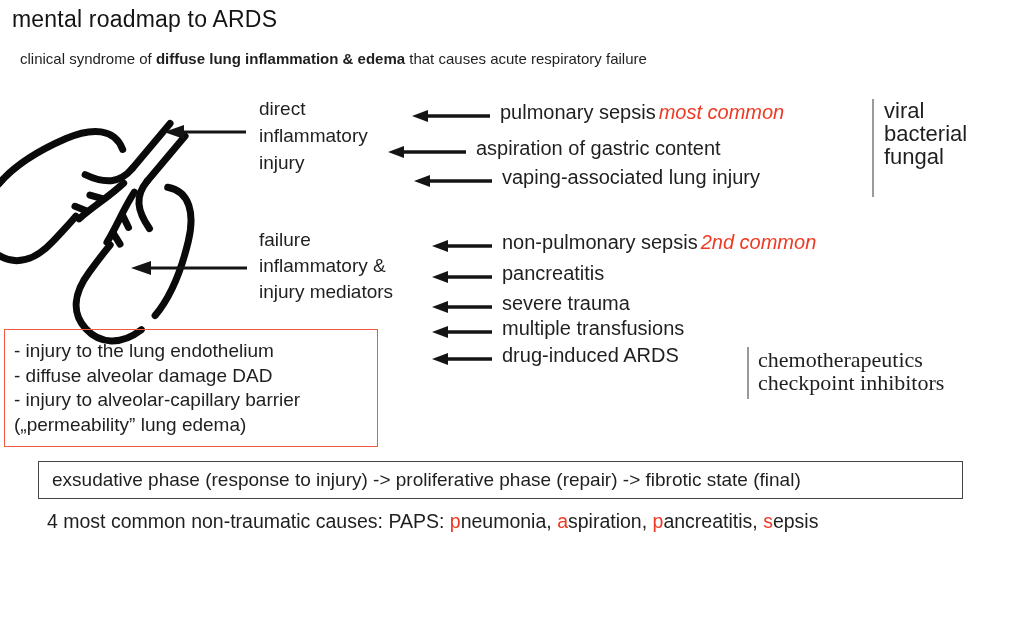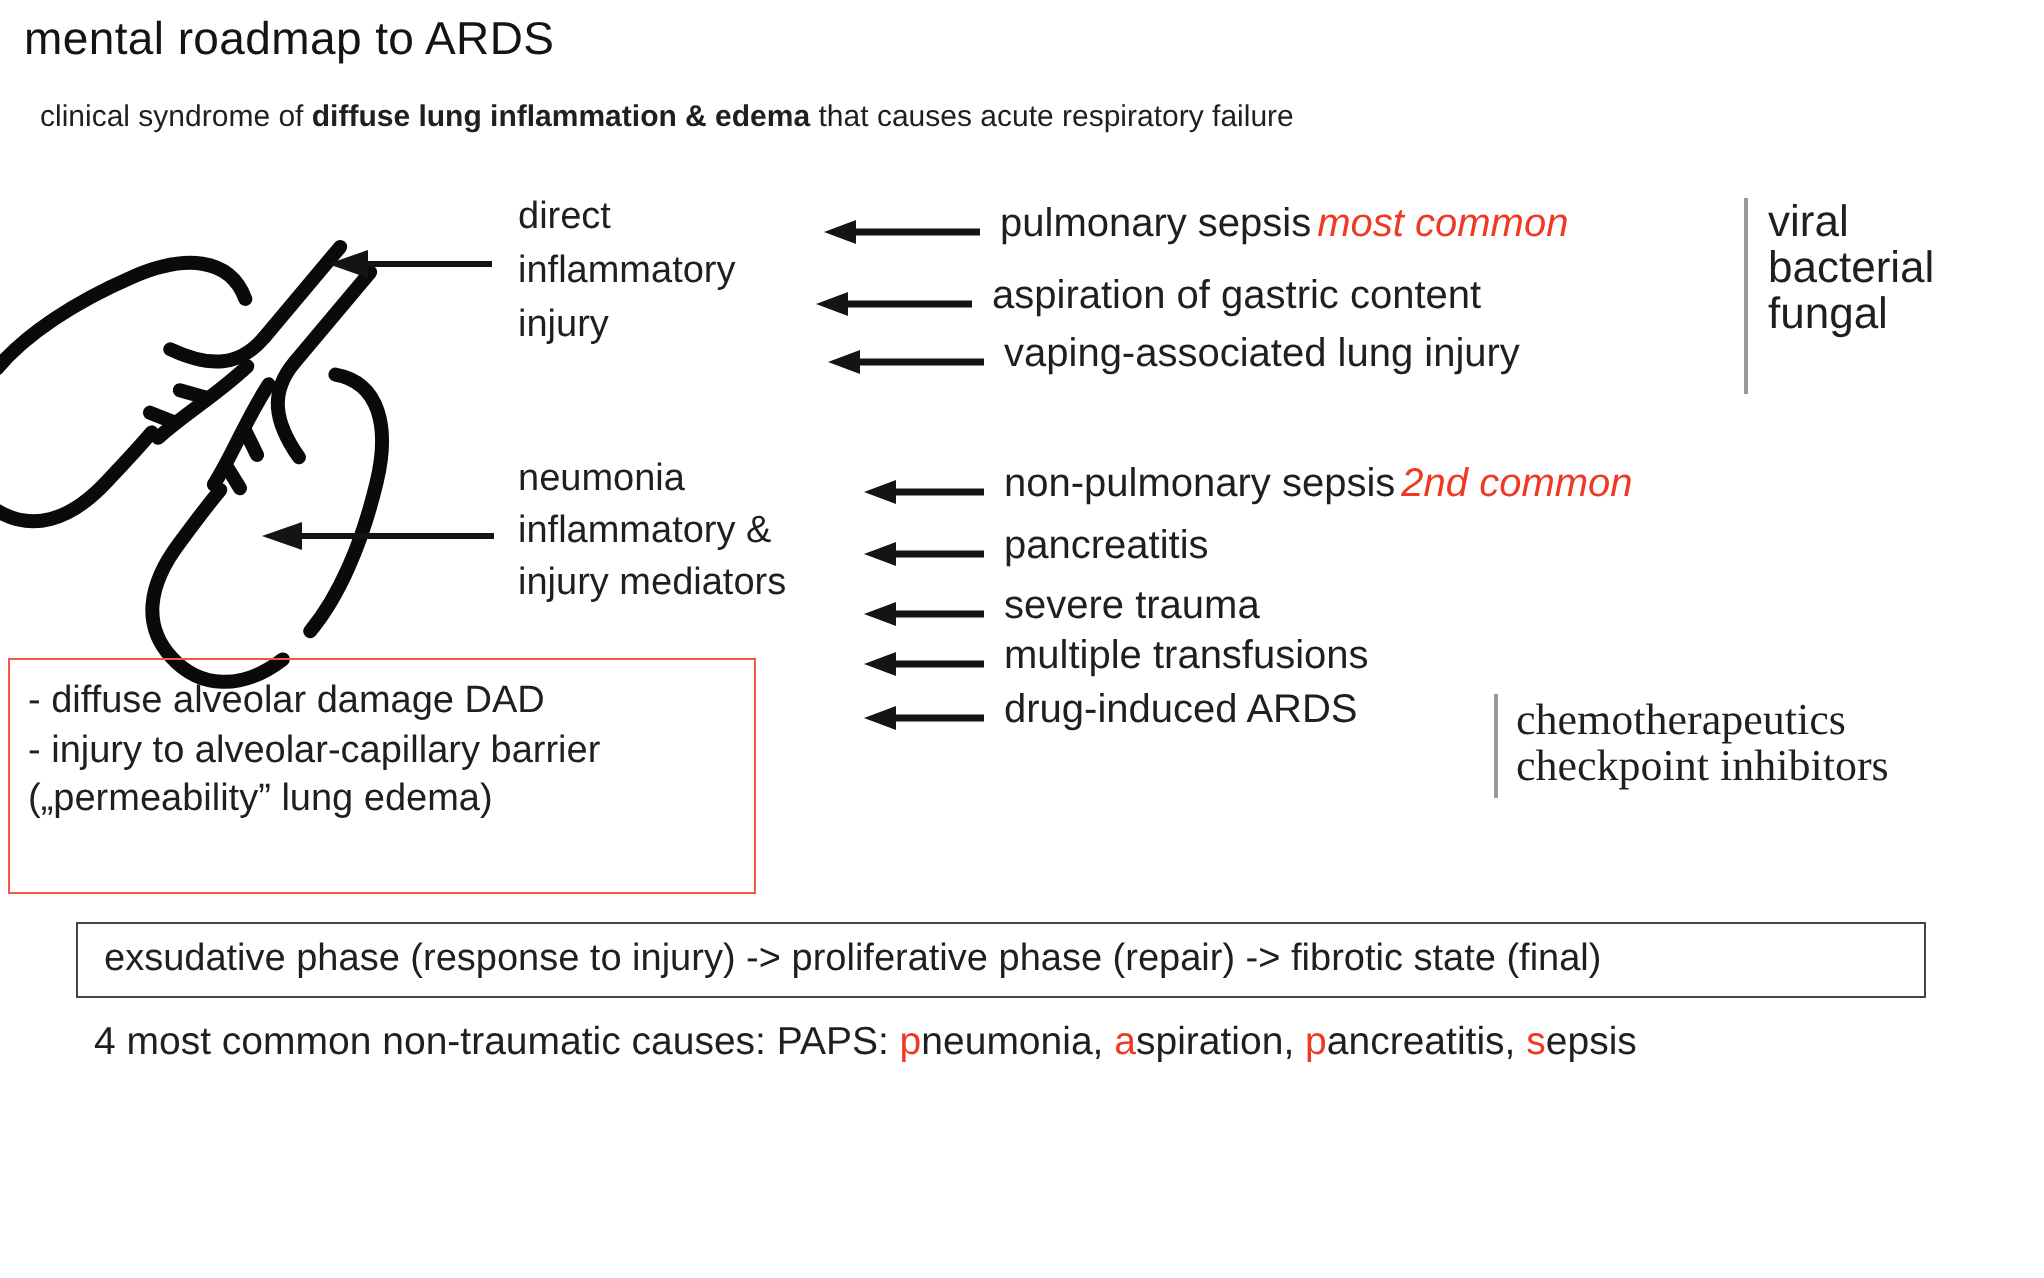--- a/index.html
+++ b/index.html
@@ -82,34 +82,34 @@
       <polygon points="131,268 151,261 151,275" stroke="none"></polygon>
     </g>
   </svg>
 
   <div class="glabel" id="glabel1">
     <span>direct</span>
     <span>inflammatory</span>
     <span>injury</span>
   </div>
   <div class="glabel" id="glabel2">
-    <span>neumonia</span>
+    <span>failure</span>
     <span>inflammatory &amp;</span>
     <span>injury mediators</span>
   </div>
 
   <div class="cause" style="left:412px;top:98px">
     <svg class="arr" width="80" height="16" viewBox="0 0 80 16">
         <line x1="78" y1="8" x2="13" y2="8" stroke="#141414" stroke-width="3.6"></line>
         <polygon points="0,8 16,2 16,14" fill="#141414"></polygon>
       </svg>
     <span>pulmonary sepsis</span>
     <span class="hl">most common</span>
   </div>
-  <div class="cause" style="left:408px;top:134px">
+  <div class="cause" style="left:388px;top:134px">
     <svg class="arr" width="80" height="16" viewBox="0 0 80 16">
         <line x1="78" y1="8" x2="13" y2="8" stroke="#141414" stroke-width="3.6"></line>
         <polygon points="0,8 16,2 16,14" fill="#141414"></polygon>
       </svg>
     <span>aspiration of gastric content</span>
   </div>
   <div class="cause" style="left:414px;top:163px">
     <svg class="arr" width="80" height="16" viewBox="0 0 80 16">
         <line x1="78" y1="8" x2="13" y2="8" stroke="#141414" stroke-width="3.6"></line>
         <polygon points="0,8 16,2 16,14" fill="#141414"></polygon>
@@ -160,20 +160,21 @@
     <span>bacterial</span>
     <span>fungal</span>
   </div>
   <div class="vline" id="vline2"></div>
   <div class="sidenote" id="note2">
     <span>chemotherapeutics</span>
     <span>checkpoint inhibitors</span>
   </div>
 
   <div class="pathology">
+    <span>- injury to the lung endothelium</span>
     <span>- diffuse alveolar damage DAD</span>
     <span>- injury to alveolar-capillary barrier</span>
     <span>(„permeability” lung edema)</span>
   </div>
 
   <div class="phases">
     <span>exsudative phase (response to injury) -&gt; proliferative phase (repair) -&gt; fibrotic state (final)</span>
   </div>
 
   <div class="mnemonic"><span>4 most common non-traumatic causes: PAPS: </span><span class="red">p</span><span>neumonia, </span><span class="red">a</span><span>spiration, </span><span class="red">p</span><span>ancreatitis, </span><span class="red">s</span><span>epsis</span></div>

